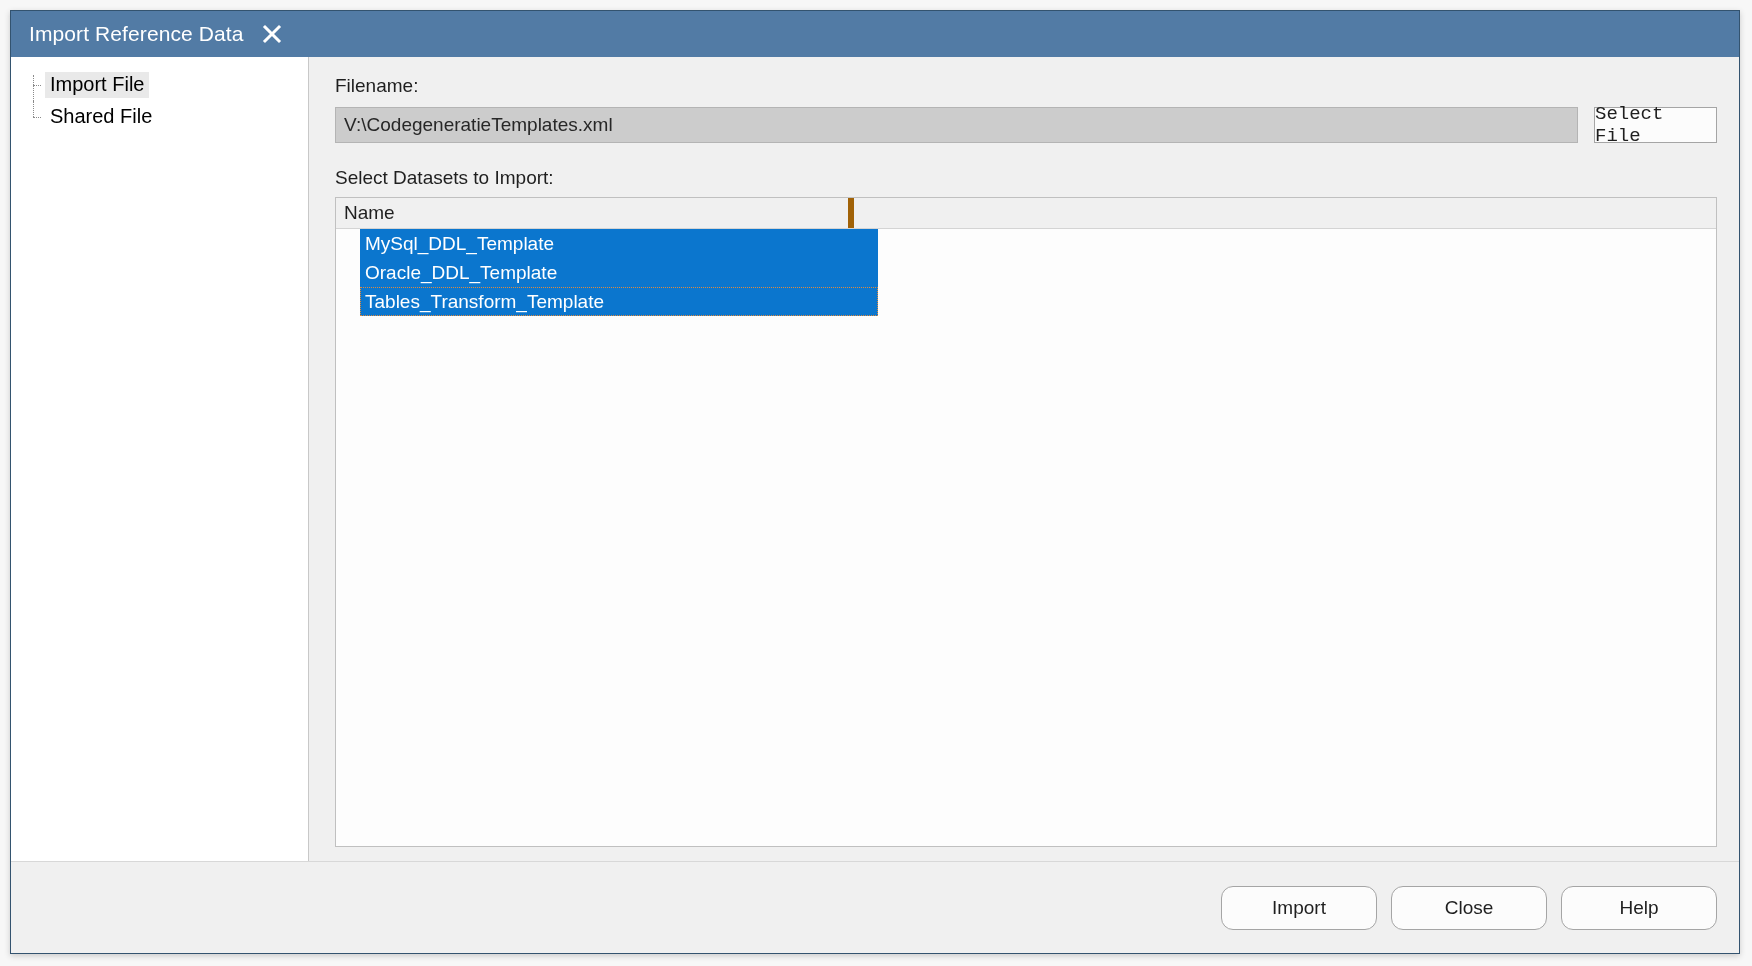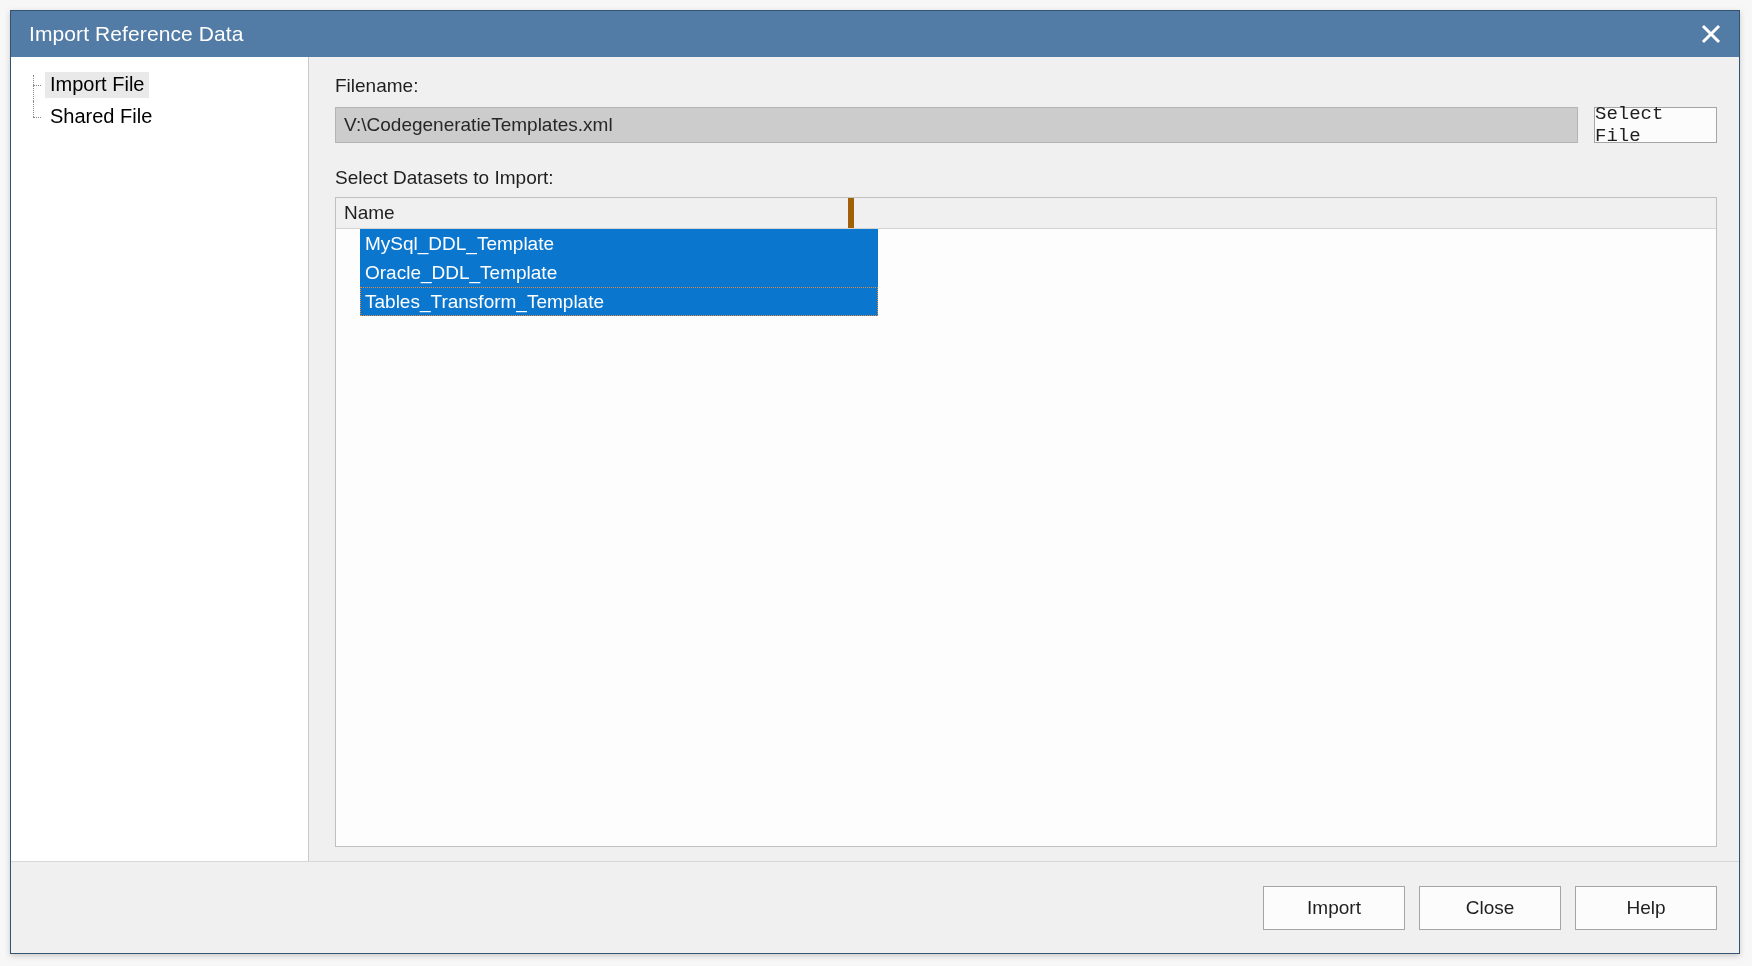--- a/index.html
+++ b/index.html
@@ -26,21 +26,20 @@
     flex-direction: column;
   }
 
   
   #titlebar {
     height: 46px;
     min-height: 46px;
     background: #527ba5;
     display: flex;
     align-items: center;
-    justify-content: space-between;
     padding: 0 0 0 18px;
     box-sizing: border-box;
   }
   #title-text {
     color: #ffffff;
     font-size: 21px;
     letter-spacing: 0.1px;
     white-space: nowrap;
   }
   #close-btn {
@@ -252,22 +251,23 @@
     border-top: 1px solid #d8d8d8;
     background: #f0f0f0;
     display: flex;
     align-items: center;
     justify-content: flex-end;
     padding-right: 22px;
     gap: 14px;
     box-sizing: border-box;
   }
   .footer-btn {
-    width: 142px;
+    width: 156px;
     height: 44px;
+    border-radius: 12px;
   }
 </style>
 </head>
 <body>
 
 <div id="dialog">
 
   <div id="titlebar">
     <span id="title-text">Import Reference Data</span>
     <div id="close-btn">

